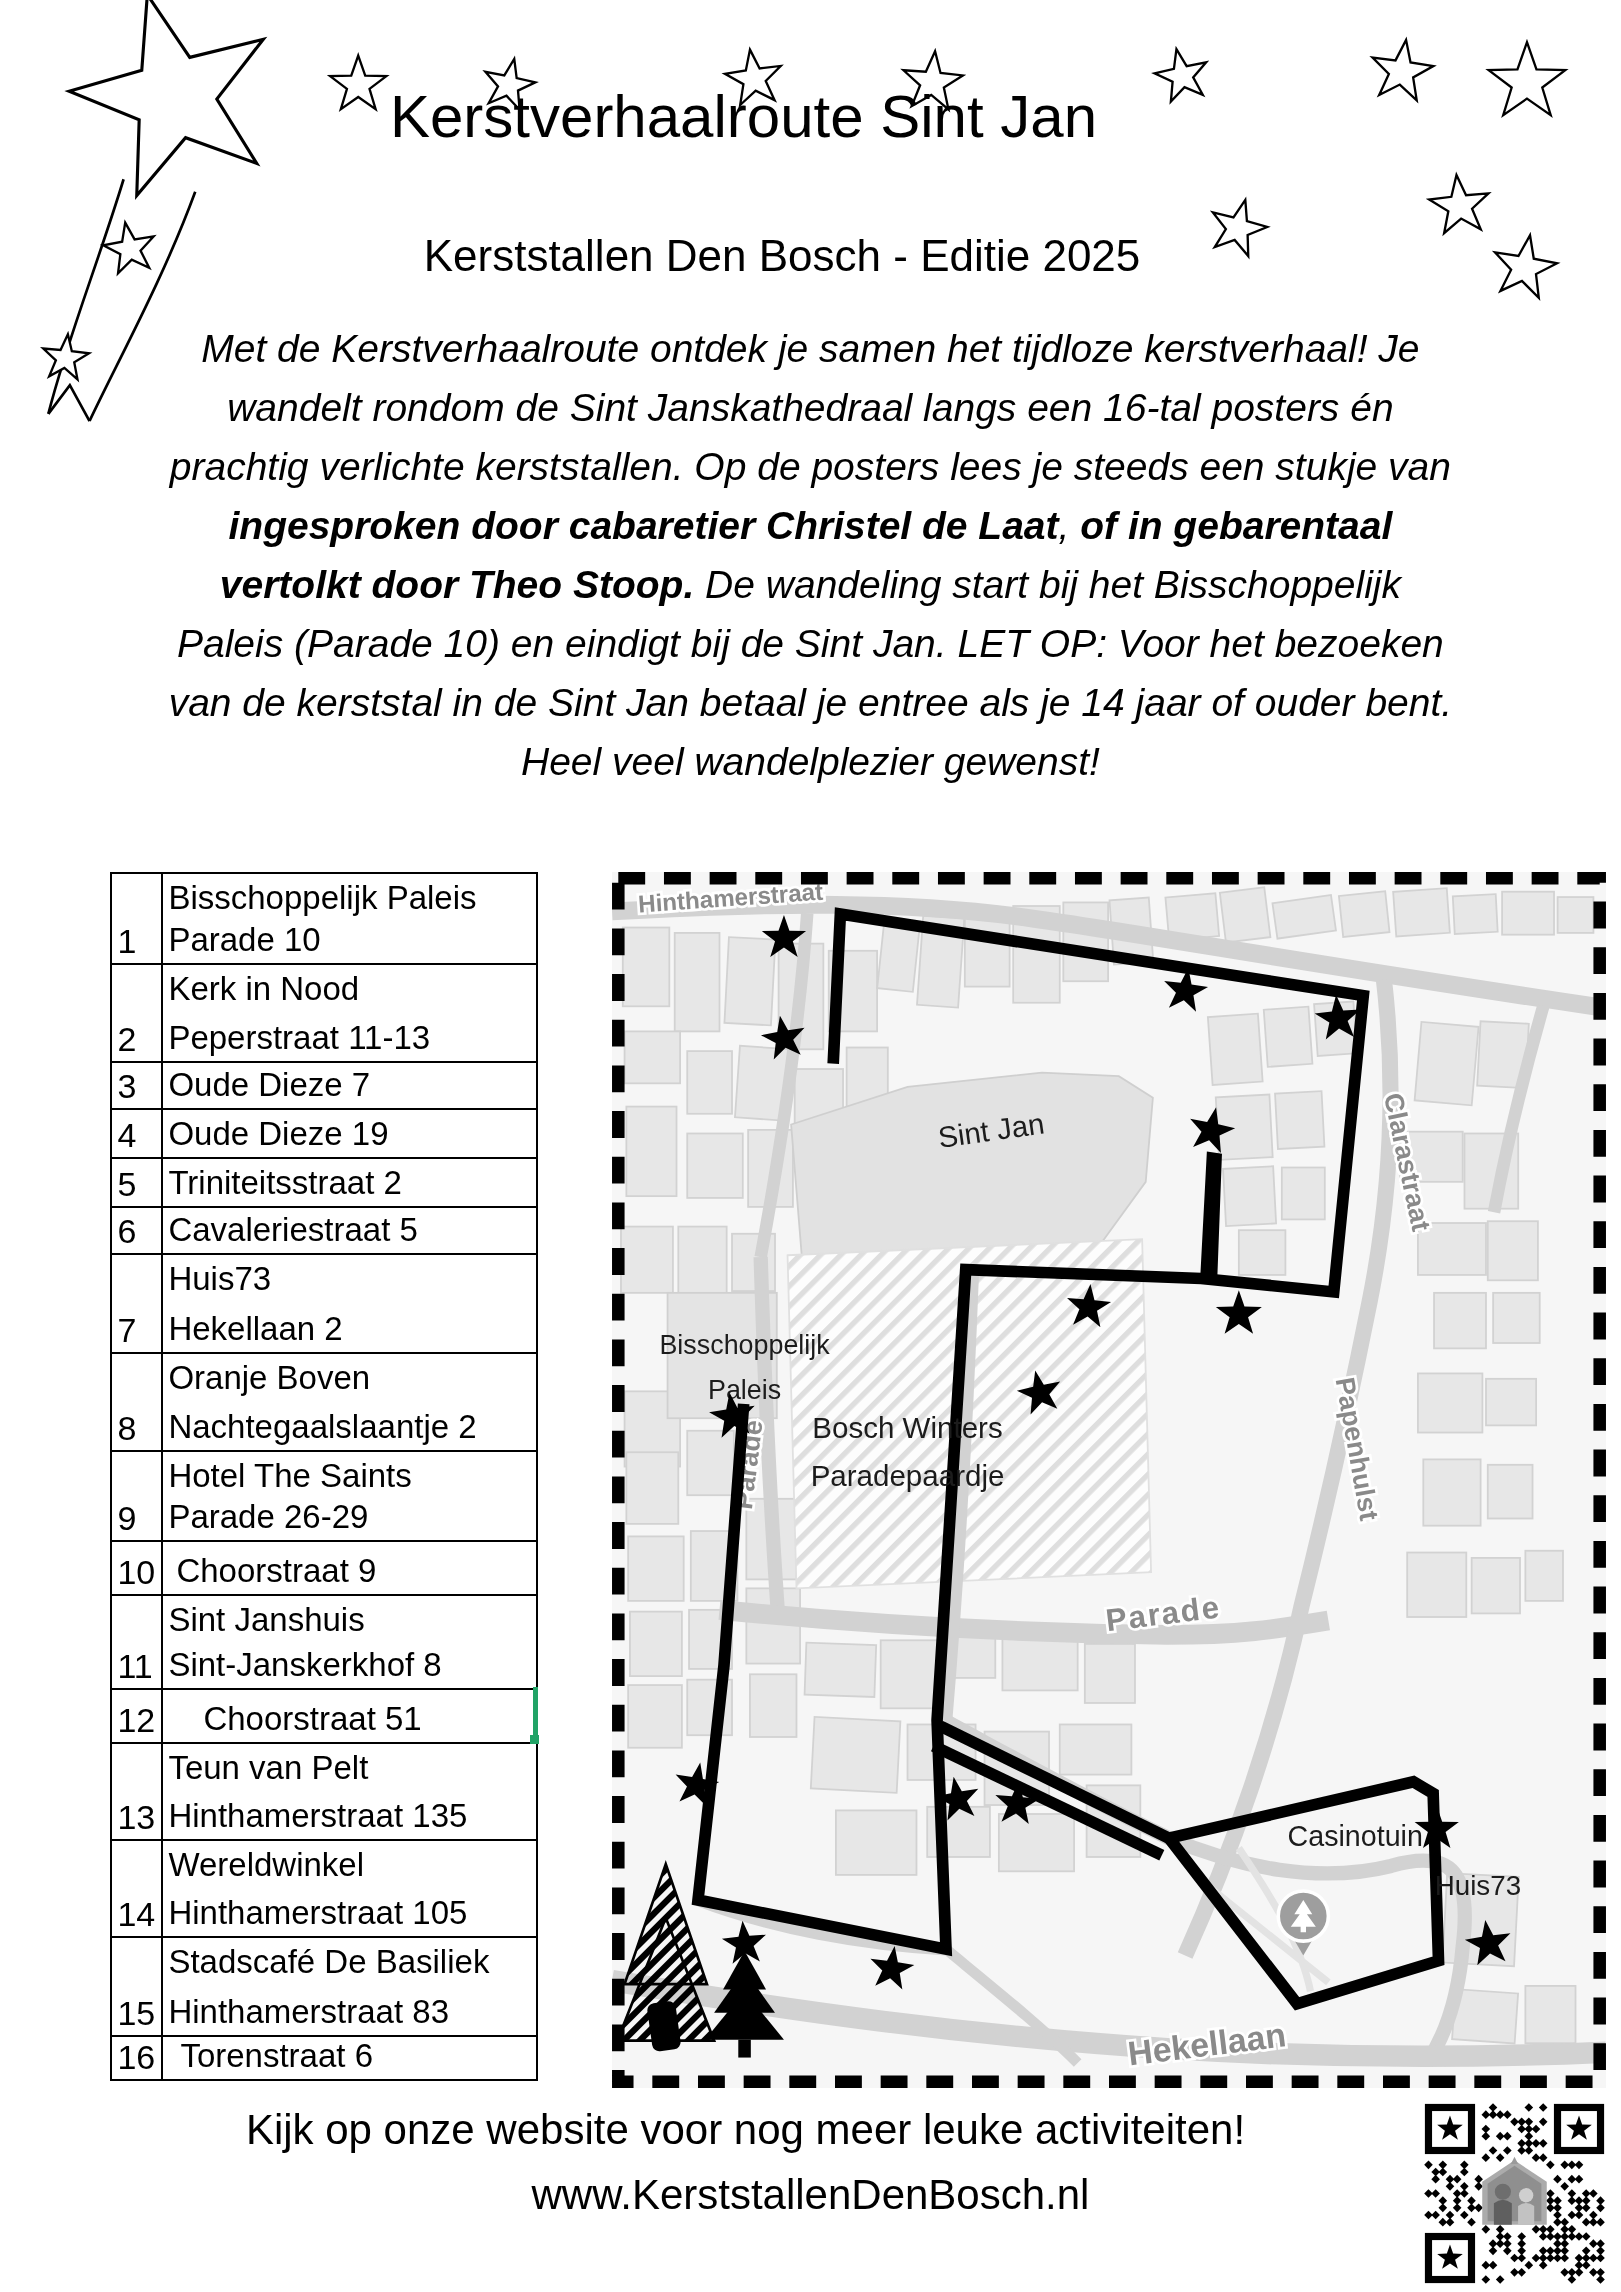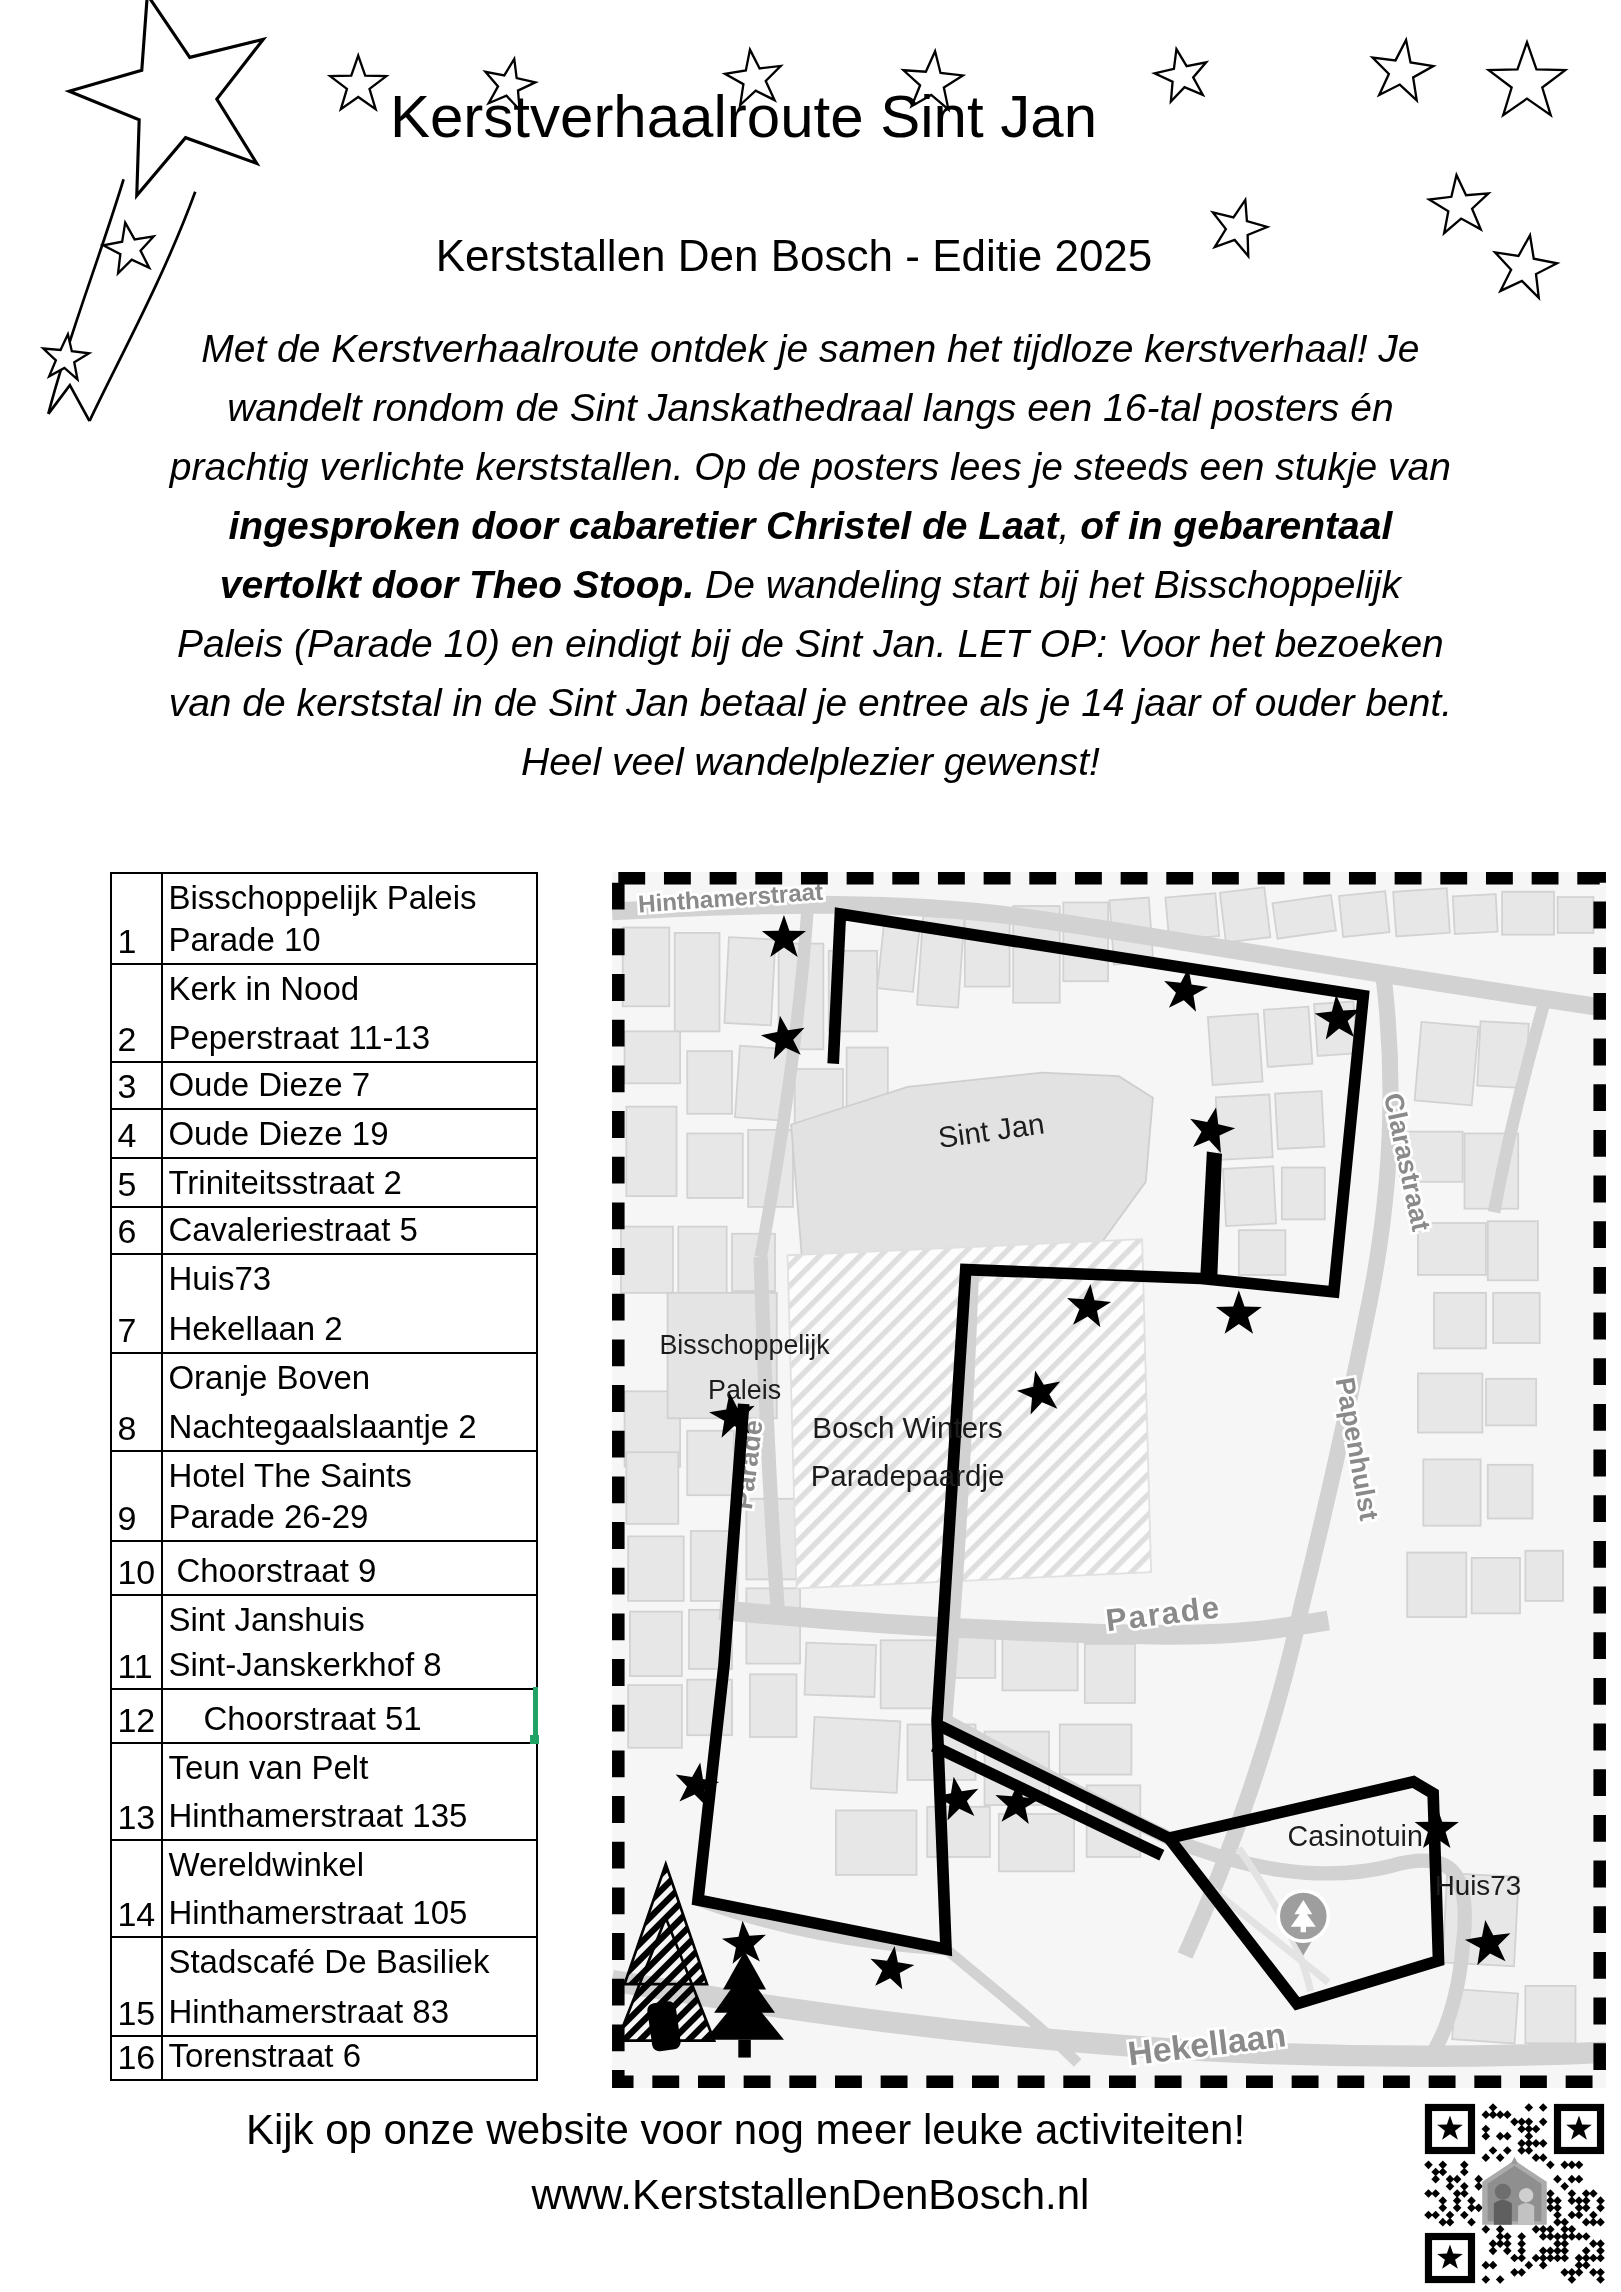--- a/index.html
+++ b/index.html
@@ -1,20 +1,20 @@
 <!DOCTYPE html>
 <html style="font-size:14.3px"><head>
 <meta charset="utf-8">
 <style>
   html,body{margin:0;padding:0;background:#888;}
   #page{position:relative;width:1621px;height:2293px;background:#fff;overflow:hidden;
         font-family:"Liberation Sans",sans-serif;color:#000;margin:0 auto;}
   .abs{position:absolute;}
   #title{top:82px;left:0;width:1487px;text-align:center;font-size:60px;white-space:nowrap;}
-  #subtitle{top:231px;left:12px;width:1564px;text-align:center;font-size:44px;white-space:nowrap;}
+  #subtitle{top:231px;left:0;width:1564px;text-align:center;font-size:44px;white-space:nowrap;}
   #intro{top:319px;left:22.4px;width:1576px;text-align:center;font-size:39px;line-height:59px;}
   #intro .iline{white-space:nowrap;font-style:italic;}
   #intro .b{font-weight:bold;}
   #routetable{left:110px;top:872px;width:428px;border:2.7px solid #000;box-sizing:border-box;background:#fff;}
   .trow{display:flex;border-top:2.7px solid #000;box-sizing:border-box;position:relative;}
   .trow:first-child{border-top:none;}
   .tnum{width:51px;border-right:2.7px solid #000;display:flex;align-items:flex-end;
         padding:0 0 1.8px 5.4px;font-size:34px;box-sizing:border-box;}
   .tname{flex:1;display:flex;flex-direction:column;padding:2.7px 5.4px;font-size:33px;
          box-sizing:border-box;overflow:hidden;}
@@ -160,21 +160,21 @@
           <div>Hinthamerstraat 105</div>
         </div>
       </div>
       <div class="trow" style="height: 99px;">
         <div class="tnum">15</div>
         <div class="tname two">
           <div>Stadscafé De Basiliek</div>
           <div>Hinthamerstraat 83</div>
         </div>
       </div>
-      <div class="trow" style="height: 44px;">
+      <div class="trow" style="height: 44px; gap: 12px;">
         <div class="tnum">16</div>
         <div class="tname one">
           <div>Torenstraat 6</div>
         </div>
       </div>
     </div>
   <div id="greenmark" class="abs"></div>
   <div id="greenmark2" class="abs"></div>
 
   <svg id="map" class="abs" style="left:612px;top:872px" width="994" height="1216" viewBox="0 0 1110 1358">

